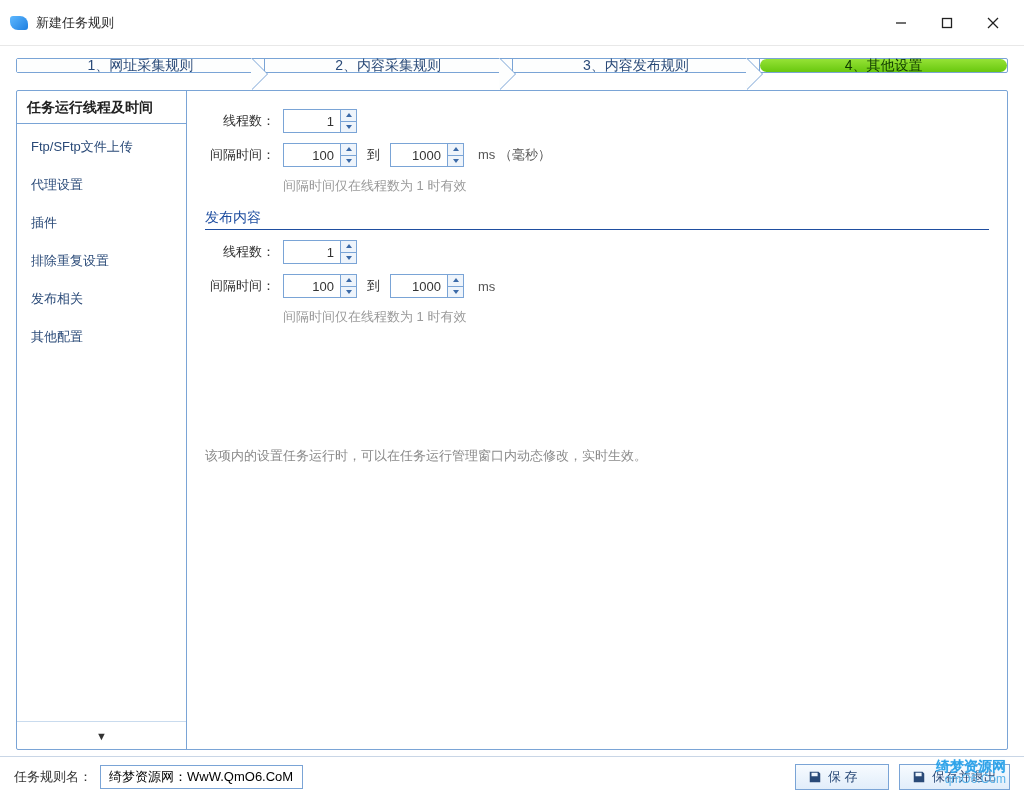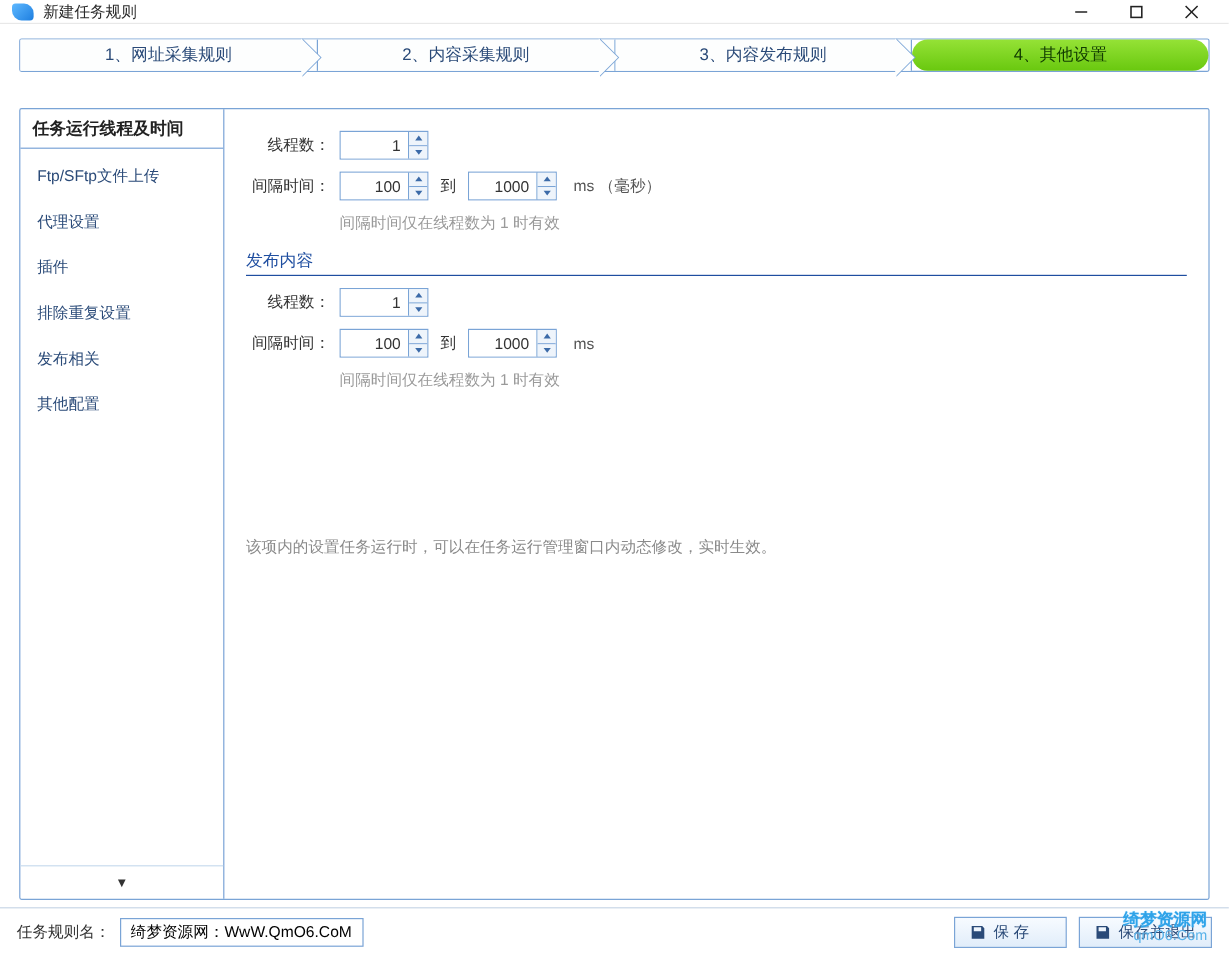--- a/index.html
+++ b/index.html
@@ -6,21 +6,21 @@
   html, body {
     margin: 0; padding: 0;
     width: 1024px; height: 796px;
     font-family: "Microsoft YaHei", "SimSun", Arial, sans-serif;
     font-size: 13px;
     background: #ffffff;
     color: #333;
     overflow: hidden;
   }
   .titlebar {
-    height: 20px;
+    height: 46px;
     display: flex;
     align-items: center;
     padding: 0 8px 0 10px;
     border-bottom: 1px solid #e8e8e8;
   }
   .titlebar .app-icon {
     width: 18px; height: 14px;
     background: linear-gradient(135deg,#5eb8ff,#1e7fe0);
     border-radius: 3px 8px 3px 8px;
     margin-right: 8px;
@@ -31,21 +31,21 @@
     width: 46px; height: 30px;
     display:flex; align-items:center; justify-content:center;
     color:#222; cursor:pointer;
   }
   .win-btn svg { width:12px; height:12px; stroke:#222; stroke-width:1.3; fill:none; }
 
   .steps-wrap {
     padding: 12px 16px 10px 16px;
   }
   .steps {
-    height: 28px;
+    height: 15px;
     border: 1px solid #7aa4d6;
     border-radius: 2px;
     display:flex;
   }
   .step {
     position: relative;
     flex:1;
     display:flex; align-items:center; justify-content:center;
     font-size: 14px;
     color:#2a4a78;

